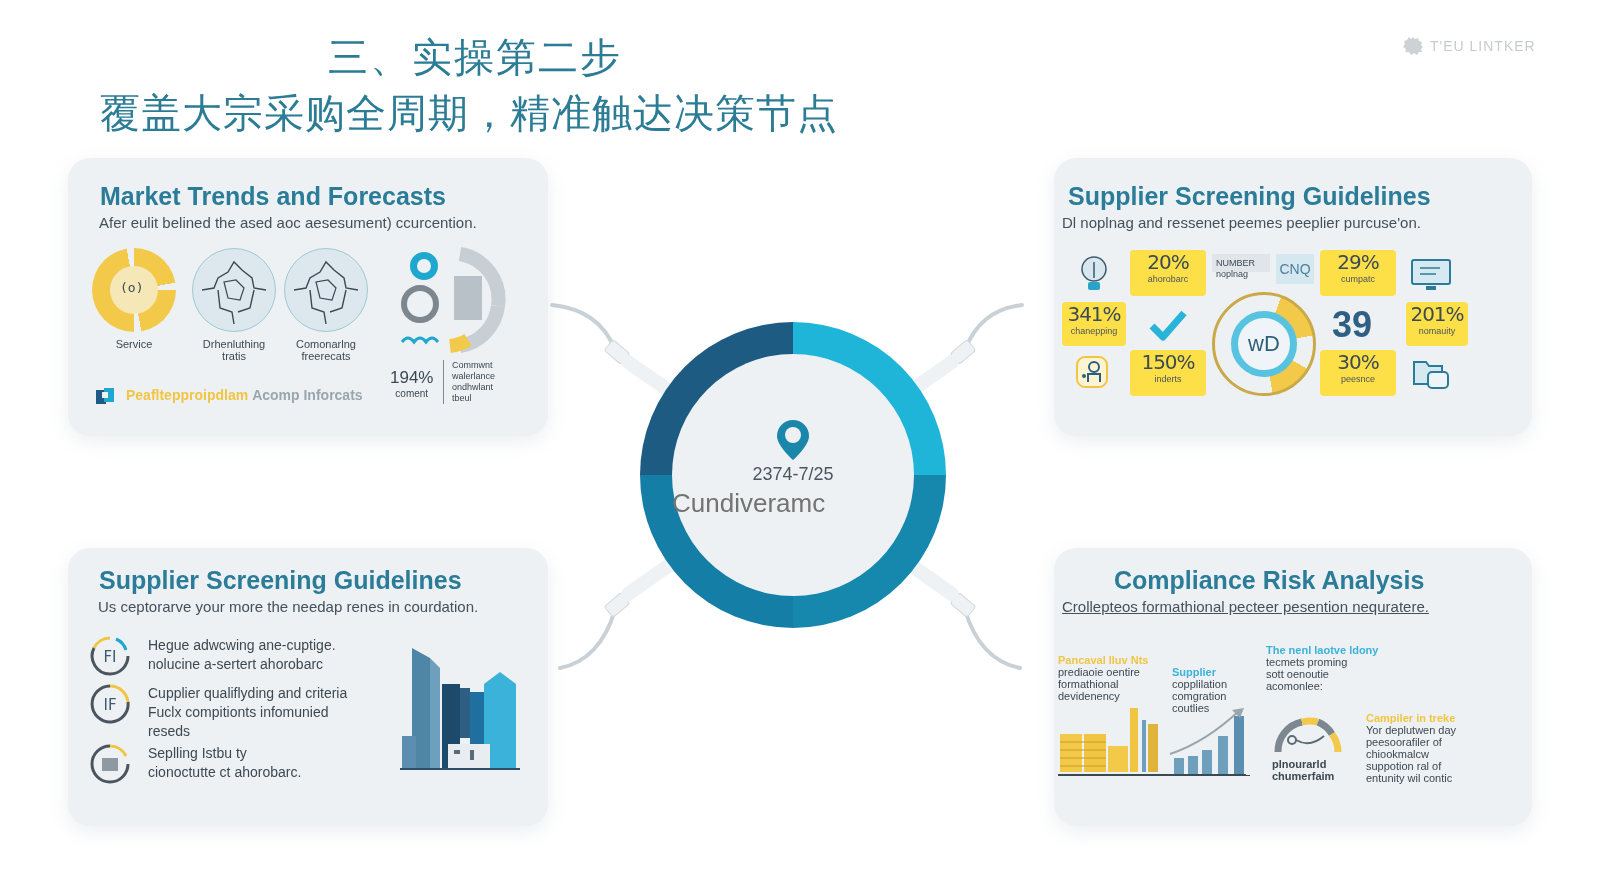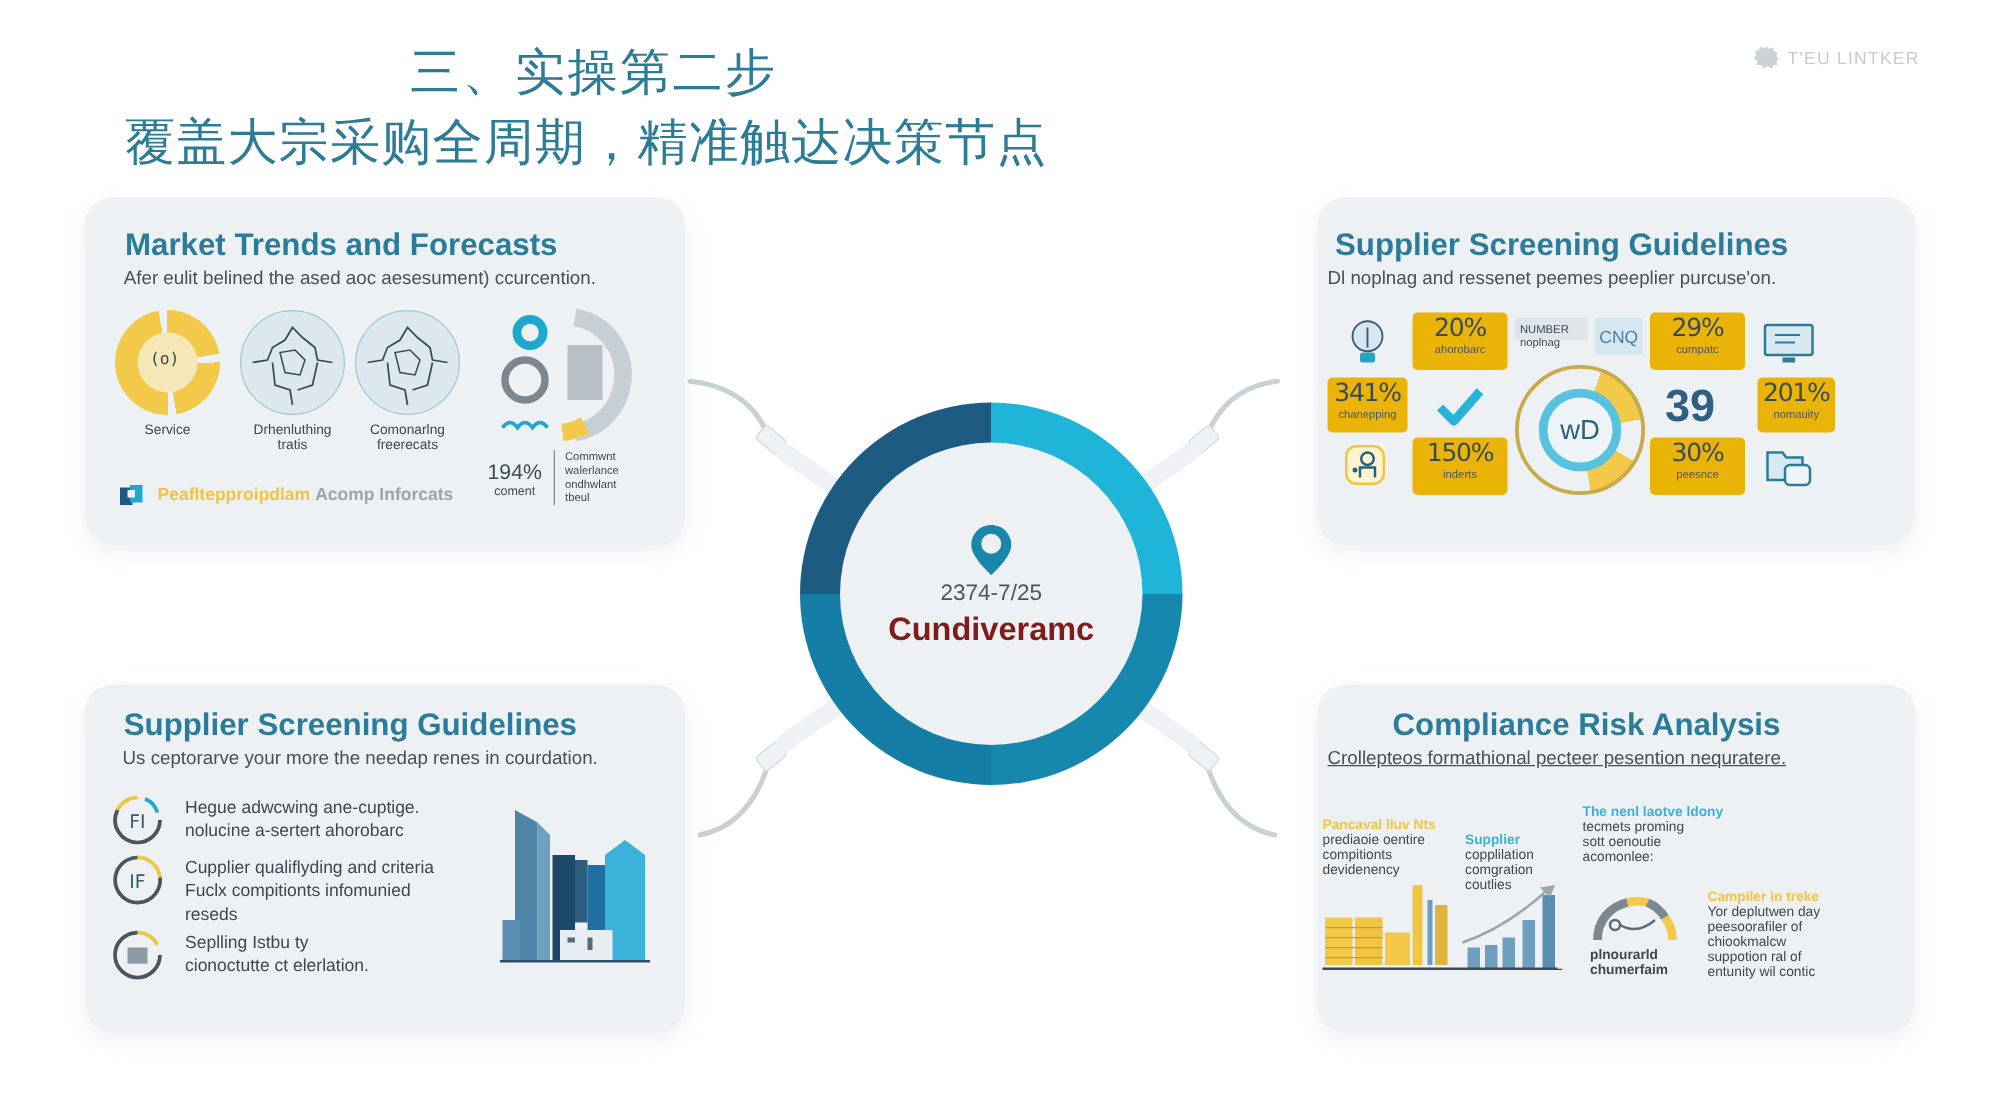--- a/index.html
+++ b/index.html
@@ -18,32 +18,32 @@
   .card-sub { position: absolute; font-size: 15px; color: #44505a; white-space: nowrap; }
 
   #card-tl { left: 68px; top: 158px; width: 480px; height: 278px; }
   #card-tr { left: 1054px; top: 158px; width: 478px; height: 278px; }
   #card-bl { left: 68px; top: 548px; width: 480px; height: 278px; }
   #card-br { left: 1054px; top: 548px; width: 478px; height: 278px; }
 
   .circle-icon { position: absolute; width: 84px; height: 84px; border-radius: 50%; }
   .ic-label { position: absolute; font-size: 11px; color: #3c4852; text-align: center; width: 100px; line-height: 12px; }
 
-  .stat-box { position: absolute; background: #eab308; border-radius: 4px; text-align: center; }
+  .stat-box { position: absolute; background: #fde047; border-radius: 4px; text-align: center; }
   .stat-num { display: block; font-size: 20px; color: #3c4a55; font-family: "DejaVu Sans", sans-serif; letter-spacing: -1px; }
   .stat-lbl { display: block; font-size: 9px; color: #4a5560; margin-top: 0; }
 
   .list-item { position: absolute; left: 22px; display: flex; gap: 18px; align-items: flex-start; }
   .list-icon { width: 40px; height: 40px; flex: none; }
   .list-text { font-size: 14px; color: #3c4852; line-height: 19px; }
 
   .center-ring { position: absolute; left: 640px; top: 322px; width: 306px; height: 306px; border-radius: 50%; }
   .center-inner { position: absolute; left: 32px; top: 32px; width: 242px; height: 242px; border-radius: 50%; background: #eef1f3; }
   .center-date { position: absolute; left: 0; top: 110px; width: 242px; text-align: center; font-size: 18px; color: #4a5560; }
-  .center-title { position: absolute; left: 0; top: 134px; width: 242px; text-align: center; font-size: 26px; font-weight: bold; color: #7f1d1d; line-height: 31px; }
+  .center-title { position: absolute; left: 0; top: 134px; width: 242px; font-size: 26px; font-weight: normal; color: #737373; line-height: 31px; }
 
   .small-txt { position: absolute; font-size: 11px; color: #3c4852; line-height: 12px; white-space: nowrap; }
   .small-head { position: absolute; font-size: 11px; font-weight: bold; line-height: 12px; white-space: nowrap; }
 </style>
 </head>
 <body>
 
 <div class="title-wrap">
   <div class="title-1">三、实操第二步</div>
   <div class="title-2">覆盖大宗采购全周期，精准触达决策节点</div>
@@ -253,21 +253,21 @@
   </div>
 
   <div class="list-item" style="top:196px;justify-content:flex-end;">
     <svg class="list-icon" viewBox="0 0 40 40">
       <path d="M20 2 A18 18 0 0 1 36 12" fill="none" stroke="#f0c542" stroke-width="3"></path>
       <path d="M38 20 A18 18 0 1 1 20 2" fill="none" stroke="#4a5560" stroke-width="3"></path>
       <rect x="12" y="14" width="16" height="13" fill="#8e9aa3"></rect>
     </svg>
     <div class="list-text">
       <div>Seplling Istbu ty</div>
-      <div>cionoctutte ct elerlation.</div>
+      <div>cionoctutte ct ahorobarc.</div>
     </div>
   </div>
 
   <svg style="position:absolute;left:332px;top:100px;" width="120" height="130" viewBox="0 0 120 130">
     <path d="M12 0 L30 10 L30 120 L12 120 Z" fill="#4f86a8"></path>
     <path d="M30 10 L40 20 L40 120 L30 120 Z" fill="#6e9fbd"></path>
     <rect x="2" y="88" width="14" height="32" fill="#5b8eb0"></rect>
     <rect x="42" y="36" width="18" height="84" fill="#1d4a6a"></rect>
     <rect x="60" y="40" width="10" height="50" fill="#2e5f82"></rect>
     <rect x="70" y="44" width="14" height="76" fill="#1f6fa0"></rect>
@@ -279,21 +279,21 @@
   </svg>
 </div>
 
 <div class="card" id="card-br">
   <div class="card-title" style="left:60px;top:18px;">Compliance Risk Analysis</div>
   <div class="card-sub" style="left:8px;top:50px;text-decoration:underline;">Crollepteos formathional pecteer pesention nequratere.</div>
 
   <div class="small-head" style="left:4px;top:106px;color:#f0c542;">Pancaval lluv Nts</div>
   <div class="small-txt" style="left:4px;top:118px;">
     <div>prediaoie oentire</div>
-    <div>compitionts</div>
+    <div>formathional</div>
     <div>devidenency</div>
   </div>
 
   <div class="small-head" style="left:118px;top:118px;color:#3ab2da;">Supplier</div>
   <div class="small-txt" style="left:118px;top:130px;">
     <div>copplilation</div>
     <div>comgration</div>
     <div>coutlies</div>
   </div>
 

